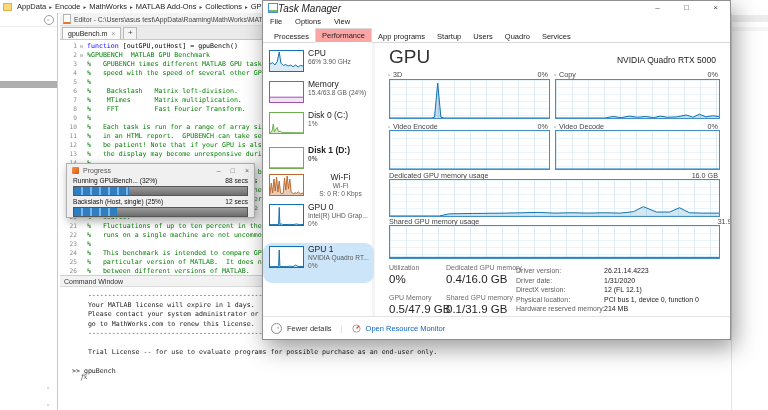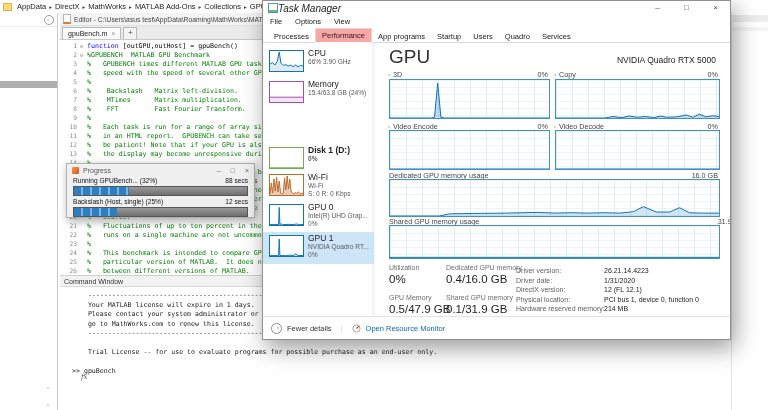--- a/index.html
+++ b/index.html
@@ -109,21 +109,21 @@
 </style>
 </head>
 <body>
 
 <div class="desktop">
 
   <div class="topbar" id="breadcrumb">
       <span class="bc-ico"></span>
       <span class="crumb">AppData</span>
       <span class="crumb-sep">▸</span>
-      <span class="crumb">DirectX</span>
+      <span class="crumb">Encode</span>
       <span class="crumb-sep">▸</span>
       <span class="crumb">MathWorks</span>
       <span class="crumb-sep">▸</span>
       <span class="crumb">MATLAB Add-Ons</span>
       <span class="crumb-sep">▸</span>
       <span class="crumb">Collections</span>
       <span class="crumb-sep">▸</span>
       <span class="crumb">GPUBench</span>
       <span class="crumb-sep">▸</span>
     </div>
@@ -274,33 +274,45 @@
               <svg viewBox="0 0 100 100" preserveAspectRatio="none">
                 <polygon points="0,100 0,65 8,58 15,70 22,52 28,5 33,60 40,72 48,68 55,75 62,70 70,78 78,70 85,80 92,72 100,75 100,100" fill="rgba(18,115,176,0.15)"></polygon>
                 <polyline points="0,65 8,58 15,70 22,52 28,5 33,60 40,72 48,68 55,75 62,70 70,78 78,70 85,80 92,72 100,75" fill="none" stroke="#1273b0" stroke-width="1" vector-effect="non-scaling-stroke"></polyline>
               </svg>
             </div>
             <div class="sb-text">
               <div class="sb-name">CPU</div>
               <div class="sb-sub">66% 3.90 GHz</div>
             </div>
           </div>
+          <div class="sb-item" style="top: 66px; height: 30px;">
+            <div class="sb-thumb" style="border-color: rgb(111, 174, 78);">
+              <svg viewBox="0 0 100 100" preserveAspectRatio="none">
+                <polygon points="0,100 0,98 6,92 10,55 13,95 18,80 22,72 26,94 32,90 36,98 100,99 100,100" fill="rgba(111,174,78,0.25)"></polygon>
+                <polyline points="0,98 6,92 10,55 13,95 18,80 22,72 26,94 32,90 36,98 100,99" fill="none" stroke="#6fae4e" stroke-width="1" vector-effect="non-scaling-stroke"></polyline>
+              </svg>
+            </div>
+            <div class="sb-text">
+              <div class="sb-name">Disk 0 (C:)</div>
+              <div class="sb-sub">1%</div>
+            </div>
+          </div>
           <div class="sb-item" style="top: 101px; height: 30px; font-weight: bold;">
             <div class="sb-thumb" style="border-color: rgb(111, 174, 78);">
               <svg viewBox="0 0 100 100" preserveAspectRatio="none">
                 <polygon points="0,100 0,99 100,99 100,100" fill="rgba(111,174,78,0.25)"></polygon>
                 <polyline points="0,99 100,99" fill="none" stroke="#6fae4e" stroke-width="1" vector-effect="non-scaling-stroke"></polyline>
               </svg>
             </div>
             <div class="sb-text">
               <div class="sb-name">Disk 1 (D:)</div>
               <div class="sb-sub">0%</div>
             </div>
           </div>
-          <div class="sb-item" style="top: 128px; height: 29px;">
+          <div class="sb-item" style="top: 128px; height: 29px; text-align: center;">
             <div class="sb-thumb" style="border-color: rgb(189, 107, 45);">
               <svg viewBox="0 0 100 100" preserveAspectRatio="none">
                 <polygon points="0,100 0,95 4,40 8,90 12,20 16,80 20,10 24,85 28,30 32,90 36,95 40,92 44,15 48,75 52,5 56,70 60,20 64,85 68,90 72,94 76,88 80,92 86,85 92,94 100,90 100,100" fill="rgba(189,107,45,0.35)"></polygon>
                 <polyline points="0,95 4,40 8,90 12,20 16,80 20,10 24,85 28,30 32,90 36,95 40,92 44,15 48,75 52,5 56,70 60,20 64,85 68,90 72,94 76,88 80,92 86,85 92,94 100,90" fill="none" stroke="#bd6b2d" stroke-width="1" vector-effect="non-scaling-stroke"></polyline>
               </svg>
             </div>
             <div class="sb-text">
               <div class="sb-name">Wi-Fi</div>
               <div class="sb-sub">Wi-Fi</div>
               <div class="sb-sub">S: 0 R: 0 Kbps</div>
@@ -312,21 +324,21 @@
                 <polygon points="0,100 0,98 26,98 28,12 30,98 34,94 38,98 60,97 70,98 80,95 90,98 100,97 100,100" fill="rgba(18,115,176,0.2)"></polygon>
                 <polyline points="0,98 26,98 28,12 30,98 34,94 38,98 60,97 70,98 80,95 90,98 100,97" fill="none" stroke="#1273b0" stroke-width="1" vector-effect="non-scaling-stroke"></polyline>
               </svg>
             </div>
             <div class="sb-text">
               <div class="sb-name">GPU 0</div>
               <div class="sb-sub">Intel(R) UHD Grap...</div>
               <div class="sb-sub">0%</div>
             </div>
           </div>
-          <div class="sb-item selected" style="top: 189px; height: 32px;">
+          <div class="sb-item selected" style="top: 200px; height: 40px; border-radius: 9px;">
             <div class="sb-thumb" style="border-color: rgb(18, 115, 176);">
               <svg viewBox="0 0 100 100" preserveAspectRatio="none">
                 <polygon points="0,100 0,98 26,98 28,15 30,98 50,98 60,96 70,98 78,90 84,97 100,98 100,100" fill="rgba(18,115,176,0.2)"></polygon>
                 <polyline points="0,98 26,98 28,15 30,98 50,98 60,96 70,98 78,90 84,97 100,98" fill="none" stroke="#1273b0" stroke-width="1" vector-effect="non-scaling-stroke"></polyline>
               </svg>
             </div>
             <div class="sb-text">
               <div class="sb-name">GPU 1</div>
               <div class="sb-sub">NVIDIA Quadro RT...</div>
               <div class="sb-sub">0%</div>

